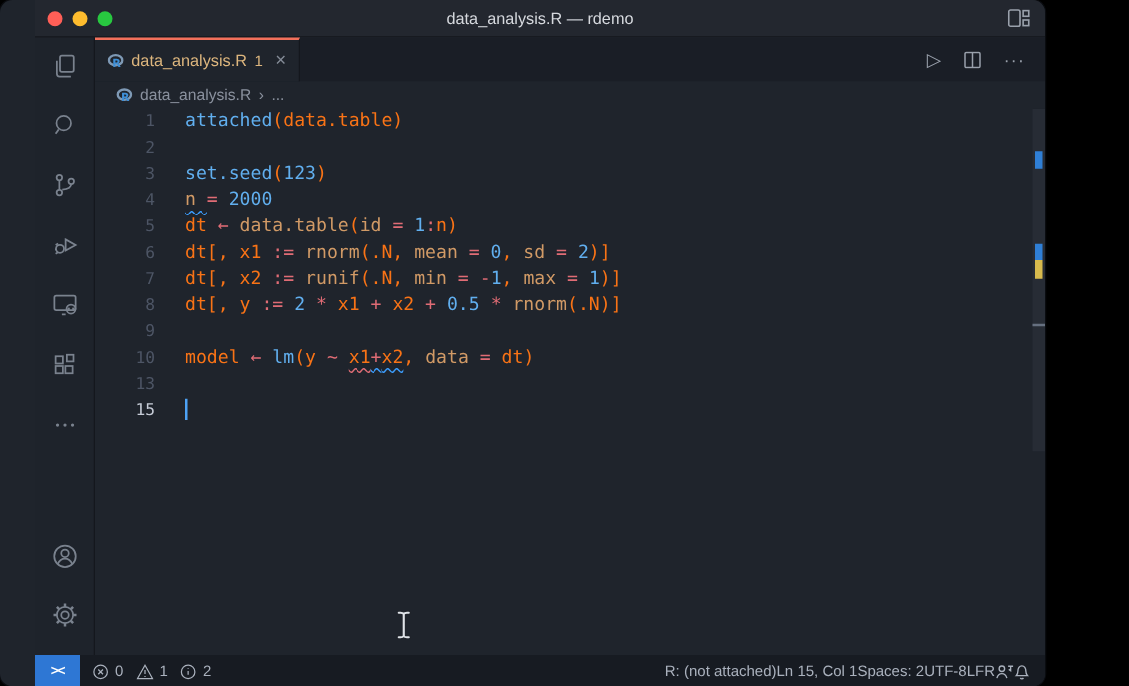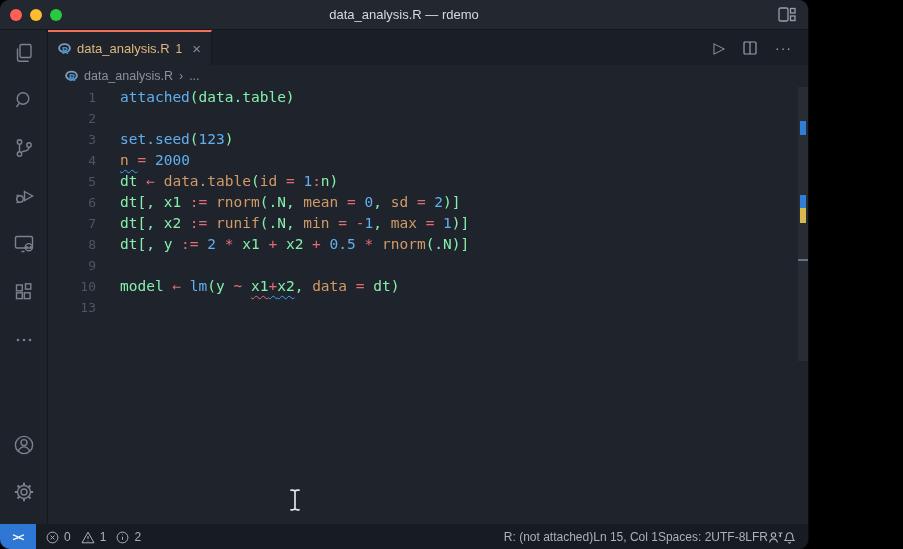--- a/index.html
+++ b/index.html
@@ -1,16 +1,16 @@
 <!DOCTYPE html>
 <html><head>
 <meta charset="utf-8">
 <style>
   html,body{margin:0;padding:0;background:#000;font-family:"Liberation Sans",sans-serif;}
-  .window{position:relative;width:808px;height:549px;border-radius:10px;overflow:hidden;background:#1f242c;box-shadow:0 0 0 1px #0a0c10;}
+  .window{position:relative;width:808px;height:549px;border-radius:10px;overflow:hidden;background:#1f242c;box-shadow:0 0 0 1px #0a0c10;padding-left:28px;}
   
   .titlebar{position:relative;height:29px;background:#23272f;border-bottom:1px solid #14171d;display:flex;align-items:center;}
   .traffic{display:flex;gap:8px;margin-left:10px;}
   .traffic span{width:12px;height:12px;border-radius:50%;display:inline-block;}
   .win-title{position:absolute;left:0;right:0;text-align:center;font-size:13px;color:#d6d9de;font-weight:500;}
   .layout-btn{margin-left:auto;margin-right:12px;display:flex;align-items:center;z-index:2;}
   
   .main{display:flex;height:494px;}
   .activitybar{width:48px;background:#1e232b;border-right:1px solid #14171d;display:flex;flex-direction:column;align-items:center;box-sizing:border-box;}
   .ab-item{height:48px;width:48px;display:flex;align-items:center;justify-content:center;cursor:pointer;}
@@ -27,21 +27,21 @@
   .ea-run{font-size:15px;}
   .ea-more{font-size:14px;letter-spacing:1px;}
   
   .breadcrumb{height:22px;display:flex;align-items:center;gap:6px;padding-left:17px;font-size:12.5px;color:#8a919e;}
   
   .code-area{position:relative;flex:1;font-family:"DejaVu Sans Mono","Liberation Mono",monospace;font-size:14.5px;line-height:21px;overflow:hidden;}
   .cl{display:flex;height:21px;white-space:pre;}
   .num{width:72px;box-sizing:border-box;padding-right:24px;text-align:right;color:#4d5565;font-size:13px;flex:none;}
   .num.act{color:#c6ccd7;}
   .ct{flex:1;}
-  .tk-w{color:#86efac;} .tk-b{color:#61afef;} .tk-o{color:#d19a66;} .tk-p{color:#e06c75;}
+  .tk-w{color:#f97316;} .tk-b{color:#61afef;} .tk-o{color:#d19a66;} .tk-p{color:#e06c75;}
   .sq-b,.sq-bl{text-decoration:underline wavy #3b9eff 1.2px;text-underline-offset:3.5px;}
   .sq-p{text-decoration:underline wavy #e06c75 1.2px;text-underline-offset:3.5px;}
   .sq-y{text-decoration:underline wavy #d7ba4d 1.2px;text-underline-offset:3.5px;}
   .cursor{display:inline-block;width:2px;height:17px;background:#4da2f5;vertical-align:text-bottom;}
   
   .overview{position:absolute;top:0;right:0;width:10px;height:100%;}
   .ov-thumb{position:absolute;top:0;right:0;width:10px;height:274px;background:rgba(135,145,160,0.08);}
   .ov-mark{position:absolute;right:2px;width:6px;}
   .ov-cursorline{position:absolute;right:0;width:10px;height:2px;top:172px;background:#667080;}
   
@@ -188,20 +188,21 @@
             <div class="cl"><span class="num">2</span><span class="ct"></span></div>
             <div class="cl"><span class="num">3</span><span class="ct"><span class="tk-b">set.seed</span><span class="tk-w">(</span><span class="tk-b">123</span><span class="tk-w">)</span></span></div>
             <div class="cl"><span class="num">4</span><span class="ct"><span class="tk-o sq-b">n </span><span class="tk-p">=</span><span class="tk-w"> </span><span class="tk-b">2000</span></span></div>
             <div class="cl"><span class="num">5</span><span class="ct"><span class="tk-w">dt </span><span class="tk-p">←</span><span class="tk-w"> </span><span class="tk-o">data.table</span><span class="tk-w">(</span><span class="tk-o">id</span><span class="tk-w"> </span><span class="tk-p">=</span><span class="tk-w"> </span><span class="tk-b">1</span><span class="tk-p">:</span><span class="tk-w">n)</span></span></div>
             <div class="cl"><span class="num">6</span><span class="ct"><span class="tk-w">dt[, x1 </span><span class="tk-p">:=</span><span class="tk-w"> </span><span class="tk-o">rnorm</span><span class="tk-w">(.N, </span><span class="tk-o">mean</span><span class="tk-w"> </span><span class="tk-p">=</span><span class="tk-w"> </span><span class="tk-b">0</span><span class="tk-w">, </span><span class="tk-o">sd</span><span class="tk-w"> </span><span class="tk-p">=</span><span class="tk-w"> </span><span class="tk-b">2</span><span class="tk-w">)]</span></span></div>
             <div class="cl"><span class="num">7</span><span class="ct"><span class="tk-w">dt[, x2 </span><span class="tk-p">:=</span><span class="tk-w"> </span><span class="tk-o">runif</span><span class="tk-w">(.N, </span><span class="tk-o">min</span><span class="tk-w"> </span><span class="tk-p">=</span><span class="tk-w"> </span><span class="tk-p">-</span><span class="tk-b">1</span><span class="tk-w">, </span><span class="tk-o">max</span><span class="tk-w"> </span><span class="tk-p">=</span><span class="tk-w"> </span><span class="tk-b">1</span><span class="tk-w">)]</span></span></div>
             <div class="cl"><span class="num">8</span><span class="ct"><span class="tk-w">dt[, y </span><span class="tk-p">:=</span><span class="tk-w"> </span><span class="tk-b">2</span><span class="tk-w"> </span><span class="tk-p">*</span><span class="tk-w"> x1 </span><span class="tk-p">+</span><span class="tk-w"> x2 </span><span class="tk-p">+</span><span class="tk-w"> </span><span class="tk-b">0.5</span><span class="tk-w"> </span><span class="tk-p">*</span><span class="tk-w"> </span><span class="tk-o">rnorm</span><span class="tk-w">(.N)]</span></span></div>
             <div class="cl"><span class="num">9</span><span class="ct"></span></div>
             <div class="cl"><span class="num">10</span><span class="ct"><span class="tk-w">model </span><span class="tk-p">←</span><span class="tk-w"> </span><span class="tk-b">lm</span><span class="tk-w">(y </span><span class="tk-p">~</span><span class="tk-w"> </span><span class="tk-w sq-p">x1</span><span class="tk-p sq-bl">+</span><span class="tk-w sq-bl">x2</span><span class="tk-w">, </span><span class="tk-o">data</span><span class="tk-w"> </span><span class="tk-p">=</span><span class="tk-w"> dt)</span></span></div>
             <div class="cl"><span class="num">13</span><span class="ct"></span></div>
+            <div class="cl"><span class="num act">15</span><span class="ct"><span class="cursor"></span></span></div>
           </div>
         <div class="overview">
           <div class="ov-thumb"></div>
           <div class="ov-mark" style="top:34px;height:14px;background:#2f7fd6"></div>
           <div class="ov-mark" style="top:108px;height:13px;background:#2f7fd6"></div>
           <div class="ov-mark" style="top:121px;height:15px;background:#d7ba4d"></div>
           <div class="ov-cursorline"></div>
         </div>
         <div class="ibeam">
           <svg width="14" height="26" viewBox="0 0 14 26">

